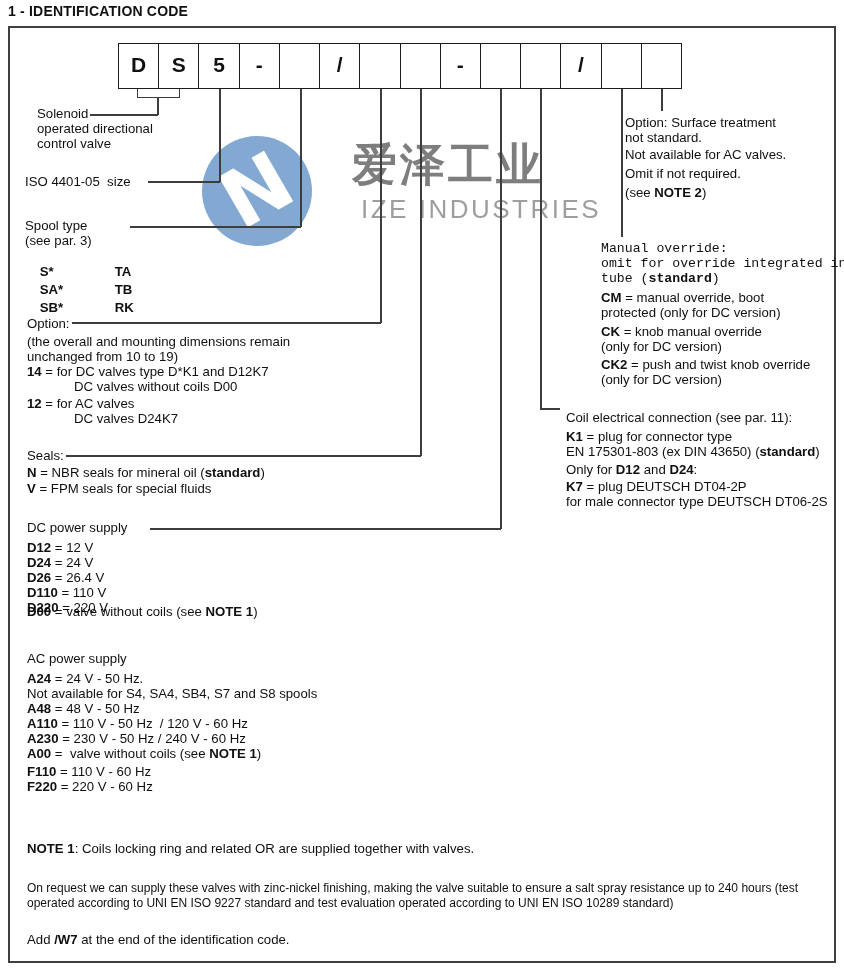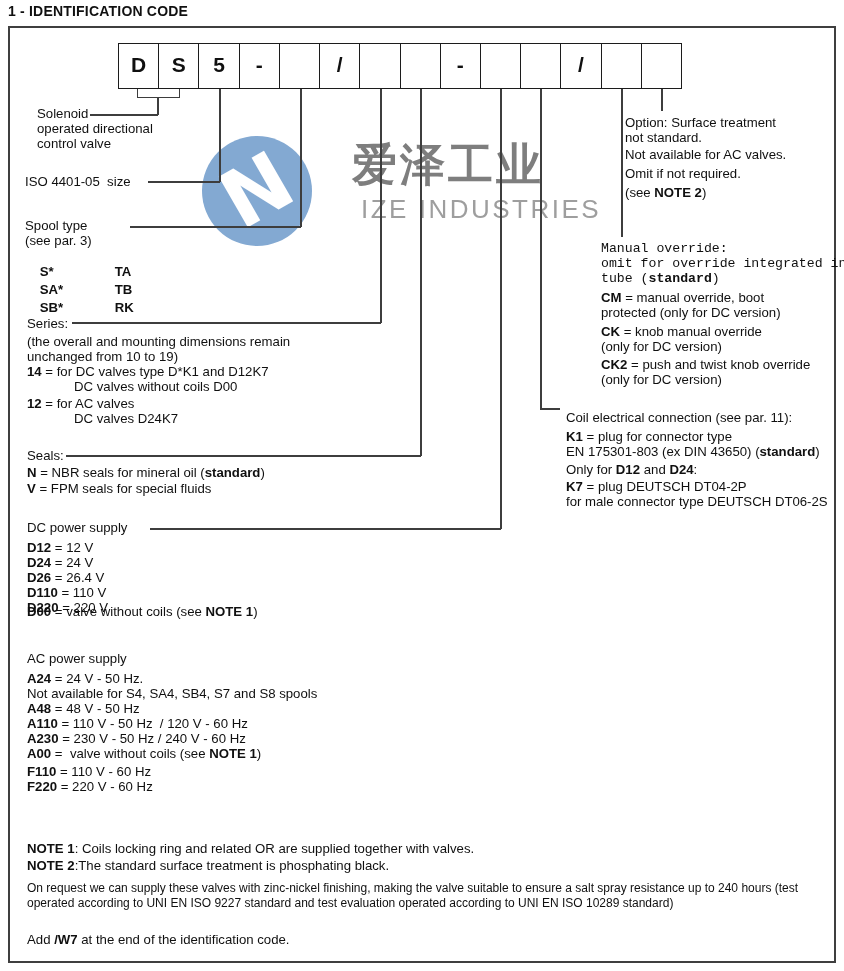--- a/index.html
+++ b/index.html
@@ -86,21 +86,21 @@
   <div class="t" style="left:25px;top:249px;">
     <span class="spool-c1">S*</span><span class="spool-c2">TA</span>
   </div>
   <div class="t" style="left:25px;top:267px;">
     <span class="spool-c1">SA*</span><span class="spool-c2">TB</span>
   </div>
   <div class="t" style="left:25px;top:285px;">
     <span class="spool-c1">SB*</span><span class="spool-c2">RK</span>
   </div>
 
-  <div class="t" style="left:27px;top:316px;">Series:</div>
+  <div class="t" style="left:27px;top:316px;">Option:</div>
   <div class="t" style="left:27px;top:334px;">(the overall and mounting dimensions remain
 unchanged from 10 to 19)</div>
   <div class="t" style="left:27px;top:364px;"><span class="b">14</span><span> = for DC valves type D*K1 and D12K7</span></div>
   <div class="t" style="left:74px;top:379px;">DC valves without coils D00</div>
   <div class="t" style="left:27px;top:396px;"><span class="b">12</span><span> = for AC valves</span></div>
   <div class="t" style="left:74px;top:411px;">DC valves D24K7</div>
 
   <div class="t" style="left:27px;top:448px;">Seals:</div>
   <div class="t" style="left:27px;top:465px;"><span class="b">N</span><span> = NBR seals for mineral oil (</span><span class="b">standard</span><span>)</span></div>
   <div class="t" style="left:27px;top:481px;"><span class="b">V</span><span> = FPM seals for special fluids</span></div>
@@ -140,17 +140,16 @@
 (only for DC version)</span></div>
 
   <div class="t" style="left:566px;top:410px;">Coil electrical connection (see par. 11):</div>
   <div class="t" style="left:566px;top:429px;"><span class="b">K1</span><span> = plug for connector type
 EN 175301-803 (ex DIN 43650) (</span><span class="b">standard</span><span>)</span></div>
   <div class="t" style="left:566px;top:462px;"><span>Only for </span><span class="b">D12</span><span> and </span><span class="b">D24</span><span>:</span></div>
   <div class="t" style="left:566px;top:479px;"><span class="b">K7</span><span> = plug DEUTSCH DT04-2P
 for male connector type DEUTSCH DT06-2S</span></div>
 
   <div class="t" style="left:27px;top:841px;"><span class="b">NOTE 1</span><span>: Coils locking ring and related OR are supplied together with valves.</span></div>
-  <div class="t" style="left:27px;top:858px;"><span class="b">NOTE 2</span><span>:The standard surface treatment is phosphating black.</span></div>
   <div class="t notes-p wrap" style="left:27px;top:881px;white-space:normal;">On request we can supply these valves with zinc-nickel finishing, making the valve suitable to ensure a salt spray resistance up to 240 hours (test operated according to UNI EN ISO 9227 standard and test evaluation operated according to UNI EN ISO 10289 standard)</div>
   <div class="t" style="left:27px;top:932px;"><span>Add </span><span class="b">/W7</span><span> at the end of the identification code.</span></div>
 
 </div>
 
 </body></html>

